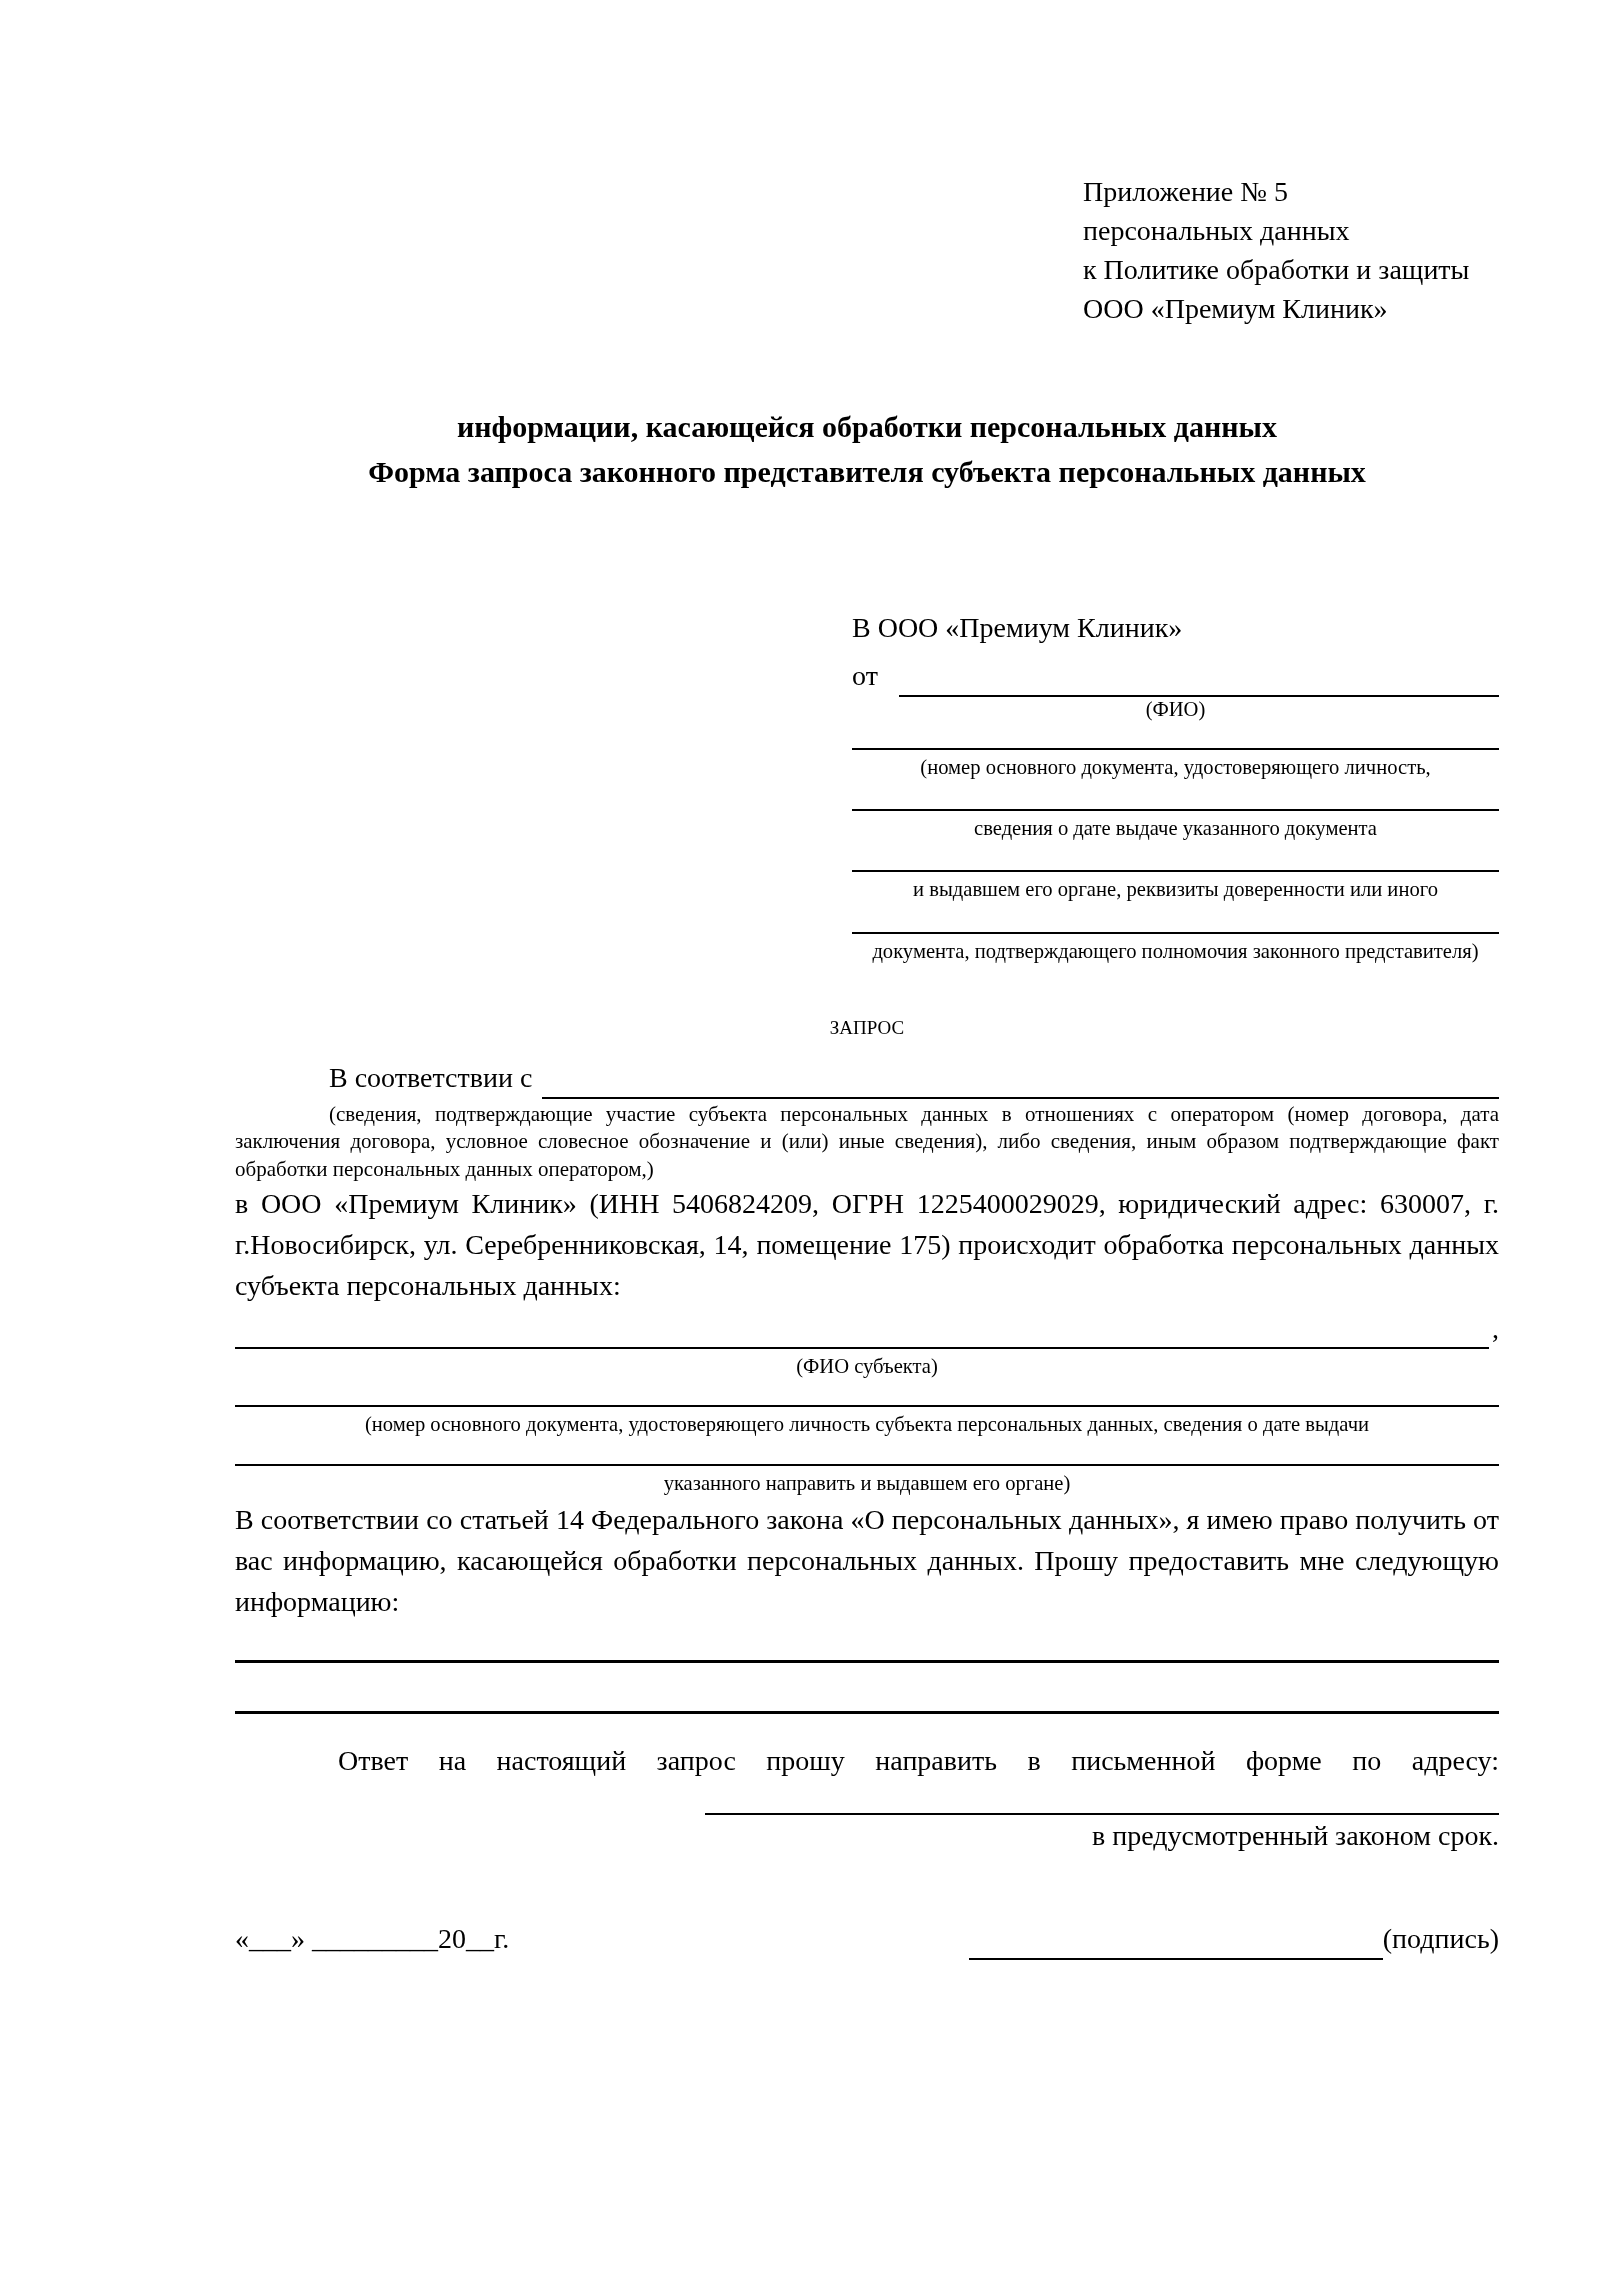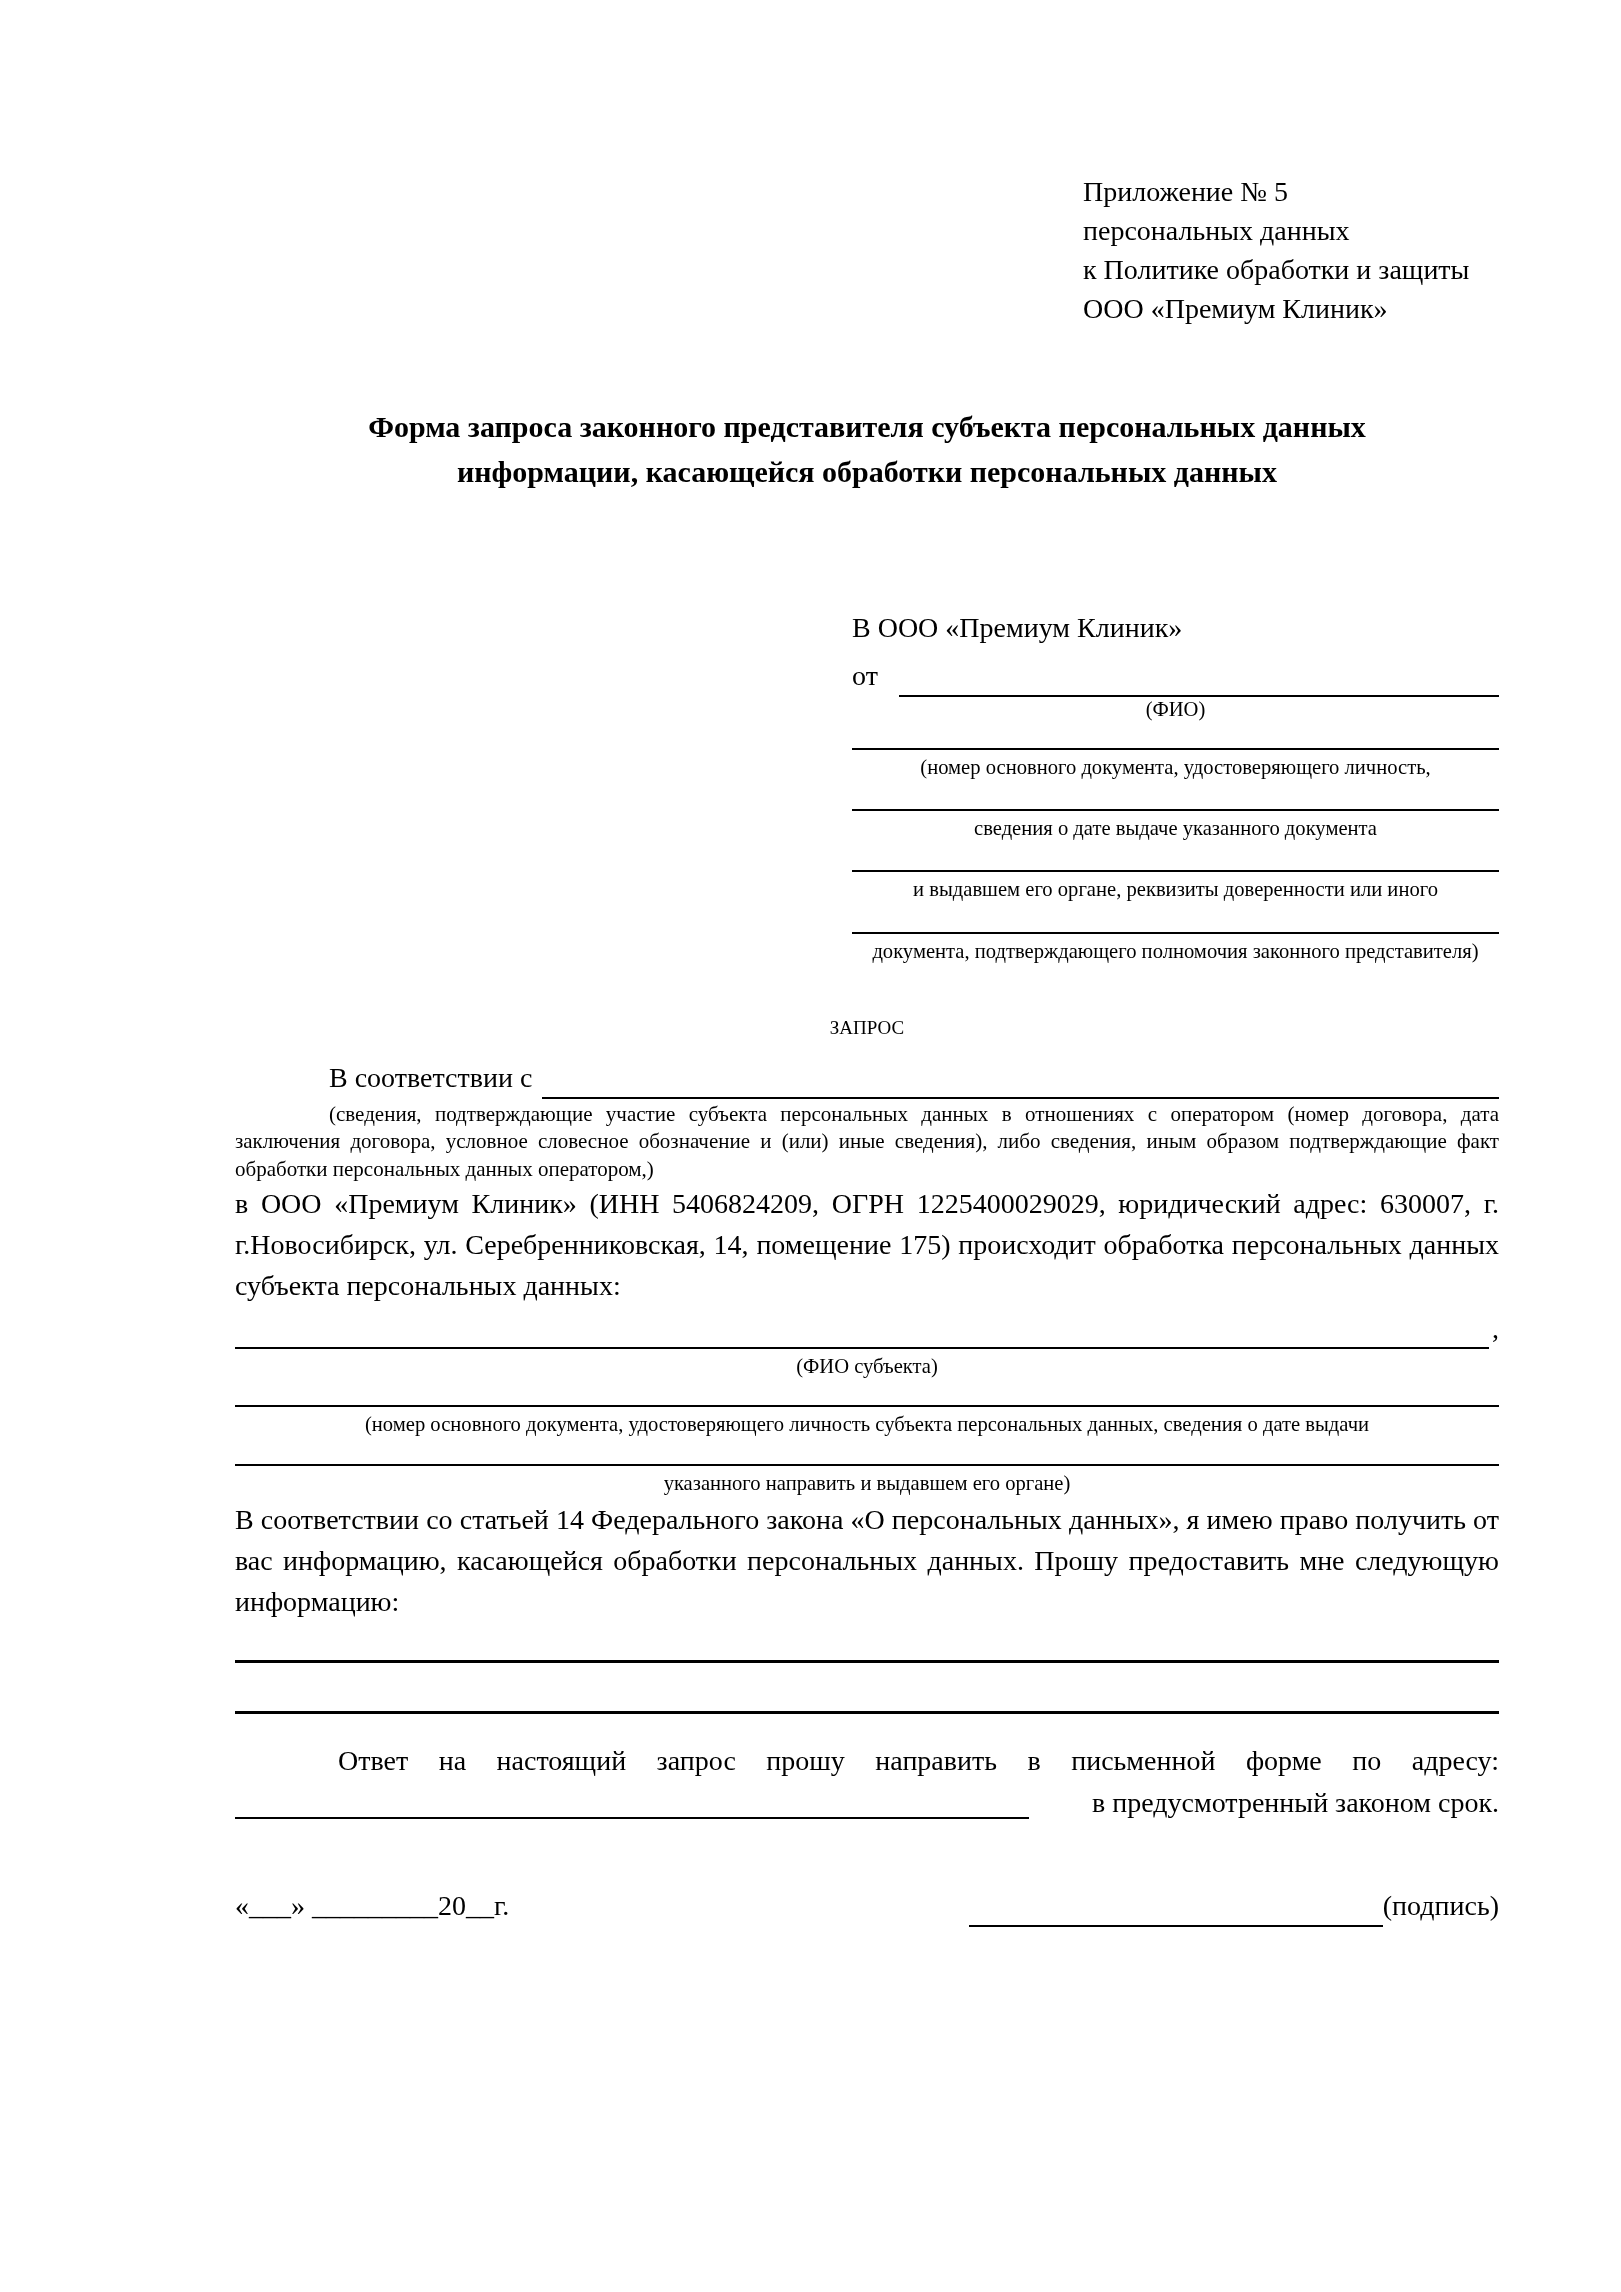--- a/index.html
+++ b/index.html
@@ -36,42 +36,42 @@
   .body-par { font-size:28px; line-height:41px; text-align:justify; }
   .subject-line { display:flex; align-items:flex-end; font-size:28px; line-height:41px; margin-top:2px; }
   .subject-line .uline-flex { flex:1; border-bottom:2.9px solid #000; height:33px; }
   .subject-line .comma { padding-left:2.9px; }
   .full-uline { border-bottom:2.9px solid #000; height:29px; }
   .caption-row { margin-top:4.9px; }
   .law-par { margin-top:3.9px; }
   .blank-line { border-bottom:3.9px solid #000; height:41px; }
   .blank-line.second { height:51px; }
   .reply-par { font-size:28px; line-height:42px; text-align:justify; text-align-last:justify; text-indent:103px; margin-top:25.5px; }
-  .reply-line { display:flex; align-items:center; justify-content:space-between; font-size:28px; line-height:42px; }
+  .reply-line { display:flex; align-items:flex-end; justify-content:space-between; font-size:28px; line-height:42px;flex-direction:column; }
   .reply-line .uline-part { width:794px; border-bottom:2.9px solid #000; height:33px; }
   
   .footer-row { display:flex; align-items:flex-end; margin-top:61px; font-size:28px; line-height:42px; }
   .sig-group { margin-left:auto; display:flex; align-items:flex-end; }
   .sig-line { width:414px; border-bottom:2.9px solid #000; height:29px; }
 </style>
 </head>
 <body>
 
 <div class="page">
 
   <div class="appendix">
     <div>Приложение № 5</div>
     <div>персональных данных</div>
     <div>к Политике обработки и защиты</div>
     <div>ООО «Премиум Клиник»</div>
   </div>
 
   <div class="doc-title">
+    <div>информации, касающейся обработки персональных данных</div>
     <div>Форма запроса законного представителя субъекта персональных данных</div>
-    <div>информации, касающейся обработки персональных данных</div>
   </div>
 
   <div class="addressee">
     <div class="addr-org">В ООО «Премиум Клиник»</div>
     <div class="from-row">
       <span class="lbl">от</span>
       <span class="fill-line"></span>
     </div>
     <div class="cap">(ФИО)</div>
 

